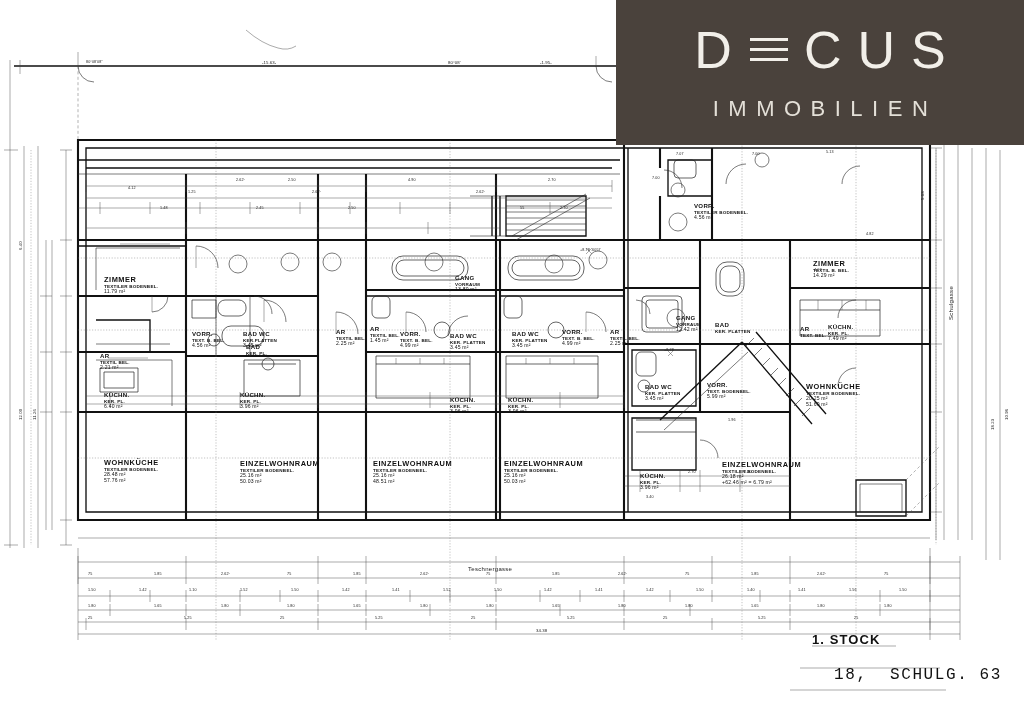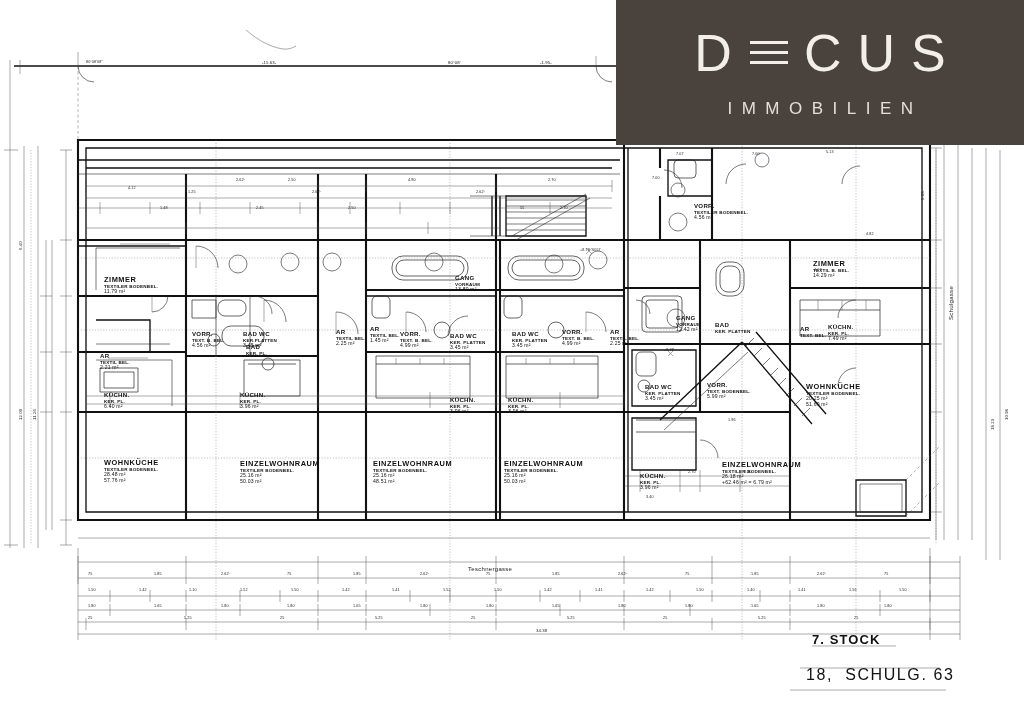--- a/index.html
+++ b/index.html
@@ -21,21 +21,21 @@
     display:flex;align-items:center;justify-content:center;
     color:#f2efe9;font-size:52px;letter-spacing:16px;
     font-weight:300;line-height:1;margin-left:16px;
   }
   .logo-word .glyph-e{
     display:inline-flex;flex-direction:column;justify-content:center;
     width:38px;height:40px;gap:7px;margin:0 16px 0 2px;
   }
   .logo-word .glyph-e i{display:block;height:3px;background:#f2efe9;width:100%;}
   .logo-sub{
-    color:#e4e0d8;font-size:17px;letter-spacing:9.5px;margin-top:20px;
+    color:#e4e0d8;font-size:22px;letter-spacing:9.5px;margin-top:20px;
     font-weight:300;margin-left:10px;
   }
 
   
   .lbl{position:absolute;z-index:20;white-space:pre;color:#111;
        font-family:"Liberation Sans",sans-serif;line-height:1.12;}
   .lbl .rm{display:block;font-size:7.4px;letter-spacing:.55px;font-weight:700;margin-top:26px;}
   .lbl .sub{display:block;font-size:4.6px;letter-spacing:.2px;font-weight:700;
             transform:scaleY(.92);transform-origin:left top;}
   .lbl .num{display:block;font-size:5.1px;letter-spacing:.2px;}
@@ -434,22 +434,22 @@
       <div class="tick v" style="left: 1004px; top: 420px;">10.96</div>
       <div class="tick v" style="left: 990px; top: 430px;">18.23</div>
       <div class="tick v" style="left: 920px; top: 200px;">5.13</div>
       <div class="tick s" style="left: 580px; top: 248px;">+8.78 .6057</div>
       <div class="tick s" style="left: 664px; top: 348px;">+8.78</div>
     </div>
 
   <div class="street" style="left:468px;top:566px;">Teschnergasse</div>
   <div class="street v" style="left:948px;top:320px;">Schulgasse</div>
 
-  <div class="footer-t a" style="left:812px;top:632px;">7. STOCK</div>
-  <div class="footer-t b" style="left:806px;top:666px;">18,  SCHULG. 63</div>
+  <div class="footer-t a" style="left:812px;top:632px;">1. STOCK</div>
+  <div class="footer-t b" style="left:834px;top:666px;font-family:Liberation Mono, monospace;">18,  SCHULG. 63</div>
 
   <div class="logo-banner">
     <div class="logo-word">
       <span>D</span>
       <span class="glyph-e">
         <i></i>
           <i></i>
           <i></i>
       </span>
       <span>C</span>

